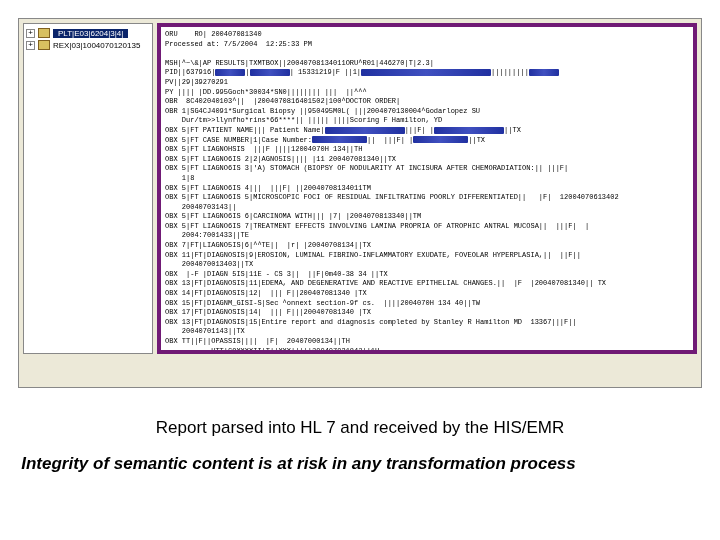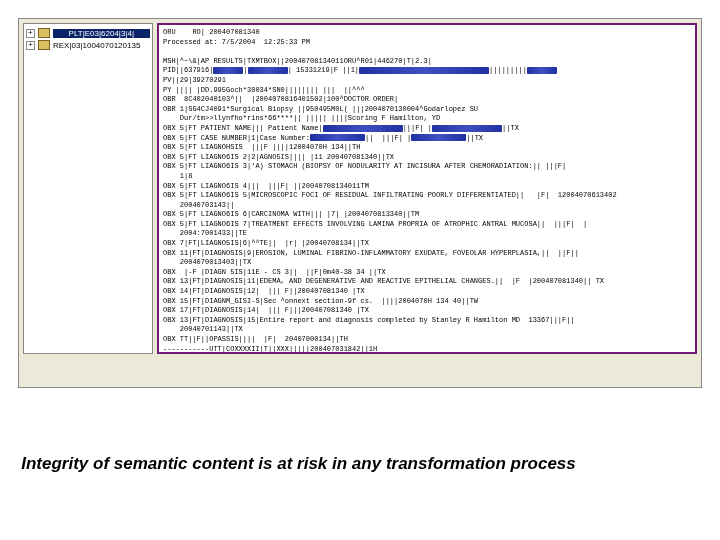--- a/index.html
+++ b/index.html
@@ -5,22 +5,22 @@
   * { box-sizing: border-box; margin: 0; padding: 0; }
   html, body { width: 720px; height: 540px; font-family: Arial, sans-serif; background: #fff; overflow: hidden; }
   .slide { width: 720px; height: 540px; position: relative; background: #fff; }
   .app-window { position: absolute; left: 18px; top: 18px; width: 684px; height: 370px; background: #ece9d8; border: 1px solid #888; }
   .splitter { display: flex; height: 335px; }
   .tree-pane { width: 130px; background: #fff; border: 1px solid #888; margin: 4px 0 0 4px; font-family: Tahoma, sans-serif; font-size: 9px; padding: 4px 2px; overflow: hidden; }
   .tree-item { display: flex; align-items: center; gap: 3px; margin-bottom: 2px; white-space: nowrap; }
   .tree-toggle { width: 9px; height: 9px; border: 1px solid #888; display: inline-flex; align-items: center; justify-content: center; font-size: 8px; line-height: 1; background: #fff; }
   .tree-icon { width: 12px; height: 10px; background: #d8c060; border: 1px solid #806020; display: inline-block; }
   .tree-label { font-size: 8px; }
-  .tree-label.sel { background: #0a246a; color: #fff; padding: 0 16px; text-align: right; }
-  .text-pane { flex: 1; background: #fff; border: 2px solid #701a75; margin: 4px 4px 0 4px; font-family: "Courier New", monospace; font-size: 7px; line-height: 9.6px; padding: 3px 4px; overflow: hidden; white-space: pre; position: relative; }
+  .tree-label.sel { background: #0a246a; color: #fff; padding: 0 5px; text-align: right; }
+  .text-pane { flex: 1; background: #fff; border: 4px solid #701a75; margin: 4px 4px 0 4px; font-family: "Courier New", monospace; font-size: 7px; line-height: 9.6px; padding: 3px 4px; overflow: hidden; white-space: pre; position: relative; }
   .redact { display: inline-block; height: 7px; background: linear-gradient(90deg,#2030a0,#4050c0,#2030a0); vertical-align: middle; border-radius: 1px; }
   .tabs { display: flex; gap: 0; margin: 4px 0 0 4px; }
   .tab { font-family: Tahoma, sans-serif; font-size: 9px; padding: 2px 10px; background: #ece9d8; border: 1px solid #888; border-top: 1px solid #fff; margin-right: -1px; }
   .tab.active { background: #fff; }
   .caption1 { position: absolute; left: 0; width: 720px; top: 418px; text-align: center; font-family: Arial, sans-serif; font-size: 17px; }
   .caption2 { position: absolute; left: 0; width: 597px; top: 454px; text-align: center; font-family: Arial, sans-serif; font-size: 17px; font-weight: bold; font-style: italic; }
   .ln { white-space: pre; }
 </style>
 </head>
 <body>
@@ -36,14 +36,15 @@
           </div>
           <div class="tree-item">
             <span class="tree-toggle">+</span>
             <span class="tree-icon"></span>
             <span class="tree-label">REX|03|1004070120135</span>
           </div>
         </div>
       <div class="text-pane"><div class="ln">ORU    RO| 200407081340</div><div class="ln">Processed at: 7/5/2004  12:25:33 PM</div><div class="ln"> </div><div class="ln">MSH|^~\&amp;|AP RESULTS|TXMTBOX||20040708134011ORU^R01|446270|T|2.3|</div><div class="ln">PID||637916|<span class="redact" style="width: 30px;"></span>|<span class="redact" style="width: 40px;"></span>| 15331219|F ||1|<span class="redact" style="width: 130px;"></span>|||||||||<span class="redact" style="width: 30px;"></span></div><div class="ln">PV||29|39270291</div><div class="ln">PY |||| |DD.995Goch*30034*SN0|||||||| |||  ||^^^</div><div class="ln">OBR  8C402040103^||  |2004070816401502|100^DOCTOR ORDER|</div><div class="ln">OBR 1|SG4CJ4091*Surgical Biopsy ||950495M0L( |||2004070130004^Godarlopez SU</div><div class="ln">    Dur/tm&gt;&gt;llynfho*rins*66****|| ||||| ||||Scoring F Hamilton, YD</div><div class="ln">OBX 5|FT PATIENT NAME||| Patient Name|<span class="redact" style="width: 80px;"></span>|||F| |<span class="redact" style="width: 70px;"></span>||TX</div><div class="ln">OBX 5|FT CASE NUMBER|1|Case Number:<span class="redact" style="width: 55px;"></span>||  |||F| |<span class="redact" style="width: 55px;"></span>||TX</div><div class="ln">OBX 5|FT LIAGNOHSIS  |||F ||||12004070H 134||TH</div><div class="ln">OBX 5|FT LIAGNO6IS 2|2|AGNO5IS|||| |11 200407081340||TX</div><div class="ln">OBX 5|FT LIAGNO6IS 3|'A) STOMACH (BIOPSY OF NODULARITY AT INCISURA AFTER CHEMORADIATION:|| |||F|</div><div class="ln">    1|8</div><div class="ln">OBX 5|FT LIAGNO6IS 4|||  |||F| ||20040708134011TM</div><div class="ln">OBX 5|FT LIAGNO6IS 5|MICROSCOPIC FOCI OF RESIDUAL INFILTRATING POORLY DIFFERENTIATED||   |F|  12004070613402</div><div class="ln">    20040703143||</div><div class="ln">OBX 5|FT LIAGNO6IS 6|CARCINOMA WITH||| |7| |2004070813340||TM</div><div class="ln">OBX 5|FT LIAGNO6IS 7|TREATMENT EFFECTS INVOLVING LAMINA PROPRIA OF ATROPHIC ANTRAL MUCOSA||  |||F|  |</div><div class="ln">    2004:7001433||TE</div><div class="ln">OBX 7|FT|LIAGNO5IS|6|^^TE||  |r| |20040708134||TX</div><div class="ln">OBX 11|FT|DIAGNOSIS|9|EROSION, LUMINAL FIBRINO-INFLAMMATORY EXUDATE, FOVEOLAR HYPERPLASIA,||  ||F||</div><div class="ln">    2004070013403||TX</div><div class="ln">OBX  |-F |DIAGN 5IS|11E - CS 3||  ||F|0m40-38 34 ||TX</div><div class="ln">OBX 13|FT|DIAGNOSIS|11|EDEMA, AND DEGENERATIVE AND REACTIVE EPITHELIAL CHANGES.||  |F  |200407081340|| TX</div><div class="ln">OBX 14|FT|DIAGNOSIS|12|  ||| F||200407081340 |TX</div><div class="ln">OBX 15|FT|DIAGNM_GISI-S|Sec ^onnext section-9f cs.  ||||2004070H 134 40||TW</div><div class="ln">OBX 17|FT|DIAGNOSIS|14|  ||| F|||200407081340 |TX</div><div class="ln">OBX 13|FT|DIAGNOSIS|15|Entire report and diagnosis completed by Stanley R Hamilton MD  13367|||F||</div><div class="ln">    20040701143||TX</div><div class="ln">OBX TT||F||OPASSIS||||  |F|  20407000134||TH</div><div class="ln">-----------UTT|COXXXXII|T||XXX|||||200407031842||1H</div></div>
     </div>
   </div>
+  <div class="caption1">Report parsed into HL 7 and received by the HIS/EMR</div>
   <div class="caption2">Integrity of semantic content is at risk in any transformation process</div>
 </div>
 
 </body></html>

